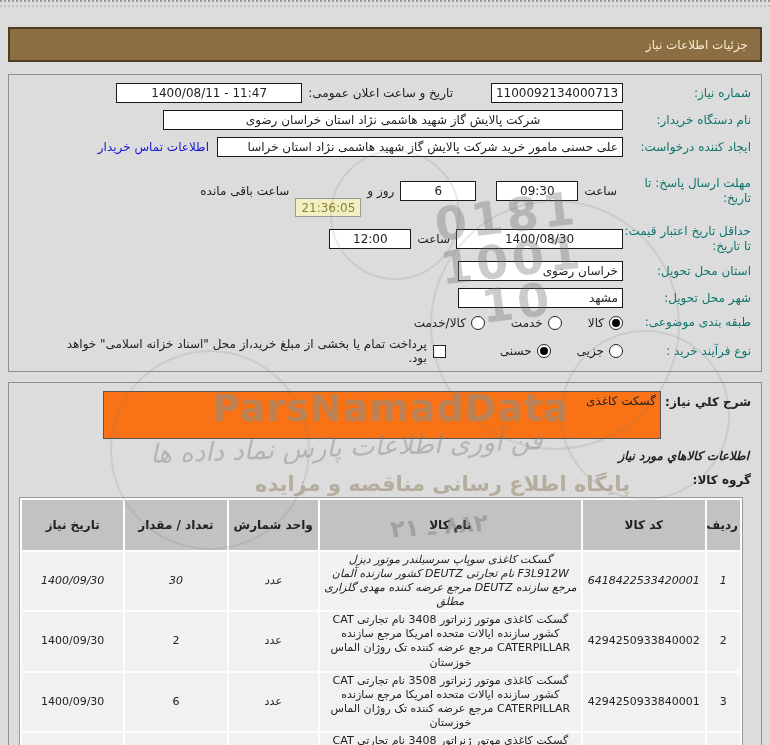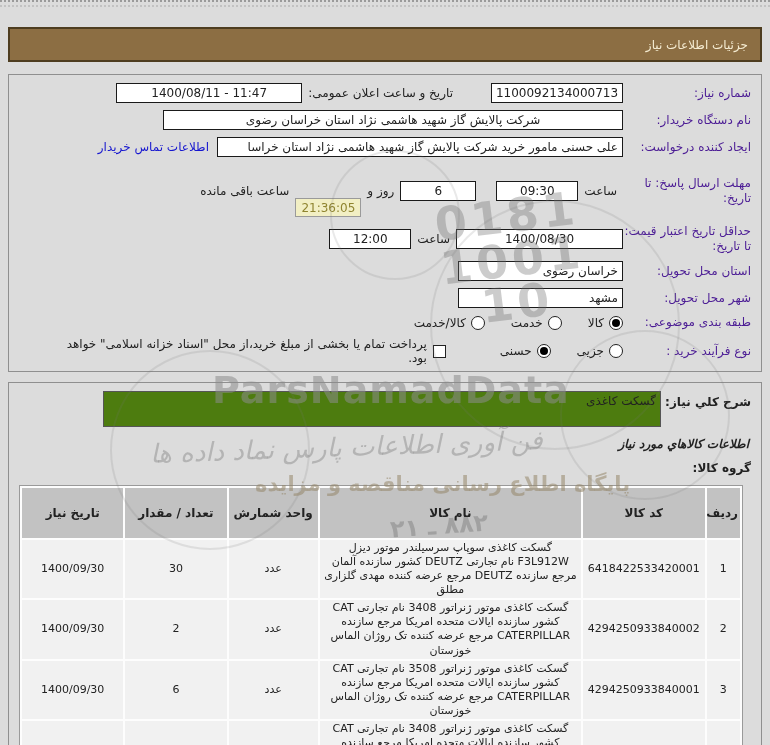--- a/index.html
+++ b/index.html
@@ -29,21 +29,21 @@
     position:relative; z-index:1;
   }
   .box {
     margin:12px 8px 0 8px;
     border:1px solid #8f8f8f;
     padding:8px 10px 6px 10px;
     position:relative; z-index:1;
     background:transparent;
   }
   .frow { display:flex; align-items:center; margin-bottom:7px; }
-  .flabel { width:128px; text-align:right; color:#4c1d95; line-height:1.25; flex:none; }
+  .flabel { width:128px; text-align:right; color:#0f766e; line-height:1.25; flex:none; }
   .field {
     background:#ffffff; border:1px solid #1a1a1a;
     height:20px; display:flex; align-items:center;
     padding:0 4px; overflow:hidden; white-space:nowrap;
   }
   .center { justify-content:center; text-align:center; }
   .lt { direction:ltr; }
   .w160{width:132px;} .w186{width:186px;} .w460{width:460px;}
   .w406{width:406px;} .w167{width:167px;} .w82{width:82px;}
   .w76{width:76px;} .w165{width:165px;padding-left:28px;}
@@ -62,21 +62,21 @@
   }
   .radio.sel::after { content:""; width:8px; height:8px; border-radius:50%; background:#000; }
   .chk {
     width:13px; height:13px; border:1px solid #222; background:#fff;
     margin-left:6px; flex:none;
   }
   .opt { display:inline-flex; align-items:center; margin-left:26px; }
   .desc-row { display:flex; align-items:flex-start; margin-bottom:10px; }
   .desc-label { width:90px; font-weight:bold; padding-top:4px; flex:none; text-align:right; }
   .desc-area {
-    background:#4d7c0f; border:1px solid #555; width:558px; height:36px;
+    background:#f97316; border:1px solid #555; width:558px; height:48px;
     padding:2px 4px; text-align:right;
   }
   .items-heading { font-weight:bold; margin:2px 2px 10px 0;font-style:italic; }
   .group-row { display:flex; align-items:center; margin-bottom:10px; }
   .group-label { width:90px; font-weight:bold; flex:none; text-align:right; }
   .group-field {
     background:#fff; border:1px solid #555; width:556px; height:21px;
     display:flex; align-items:center; padding:0 4px;
   }
   table.items {
@@ -89,21 +89,21 @@
     background:#c2c2c2; font-weight:bold; font-size:12px;
     height:24px; text-align:center; padding:18px 2px;
   }
   table.items td {
     background:#f1f1f1; text-align:center; vertical-align:middle;
     font-size:11px; padding:1px 3px; line-height:1.28;
   }
   td.name { font-size:10.5px; }
   .c-row{width:33px;} .c-code{width:120px;} .c-name{width:258px;}
   .c-unit{width:88px;} .c-qty{width:100px;} .c-date{width:100px;}
-  tr.r1 td{ height:52px; } tr.rr td{ height:46px; }
+  tr.r1 td{ height:52px;font-style:italic; } tr.rr td{ height:46px; }
   
   .wm { position:absolute; z-index:6; pointer-events:none; }
   .wm-circ { border:2px solid rgba(120,120,120,0.16); border-radius:50%; }
   .wm-digits {
     color:rgba(110,110,110,0.35); font-weight:bold; font-size:46px;
     line-height:0.95; letter-spacing:4px; transform:rotate(-7deg);
     direction:ltr; text-align:center;
   }
   .wm-pars {
     color:rgba(140,140,140,0.55); font-weight:bold; font-size:38px;
@@ -309,19 +309,19 @@
 <div class="wm wm-circ" style="left:560px; top:330px; width:170px; height:170px;"></div>
 <div class="wm wm-circ" style="left:110px; top:350px; width:200px; height:200px;"></div>
 <div class="wm wm-circ" style="left:330px; top:150px; width:130px; height:130px;"></div>
 
 <div class="wm wm-digits" style="left:440px; top:195px;">
   <div>0181</div>
   <div>1001</div>
   <div>10</div>
 </div>
 
-<div class="wm wm-pars" style="left:212px; top:368px;">ParsNamadData</div>
+<div class="wm wm-pars" style="left:212px; top:386px;">ParsNamadData</div>
 
 <div class="wm wm-callig" style="left:150px; top:432px;">فن آوری اطلاعات پارس نماد داده ها</div>
 
 <div class="wm wm-payegah" style="left:255px; top:472px;">پایگاه اطلاع رسانی مناقصه و مزایده</div>
 
 <div class="wm wm-phone" style="left:390px; top:512px;">۸۸۲ ـ ۲۱</div>
 
 </body></html>

